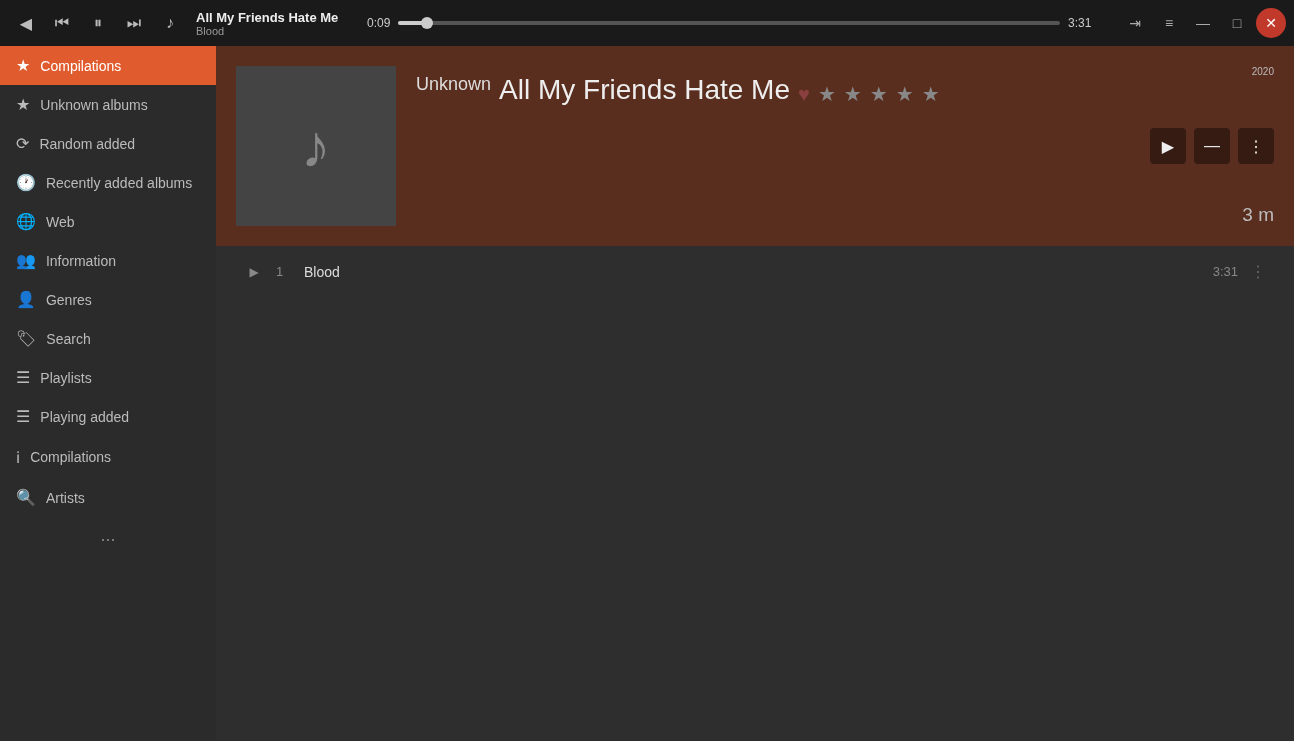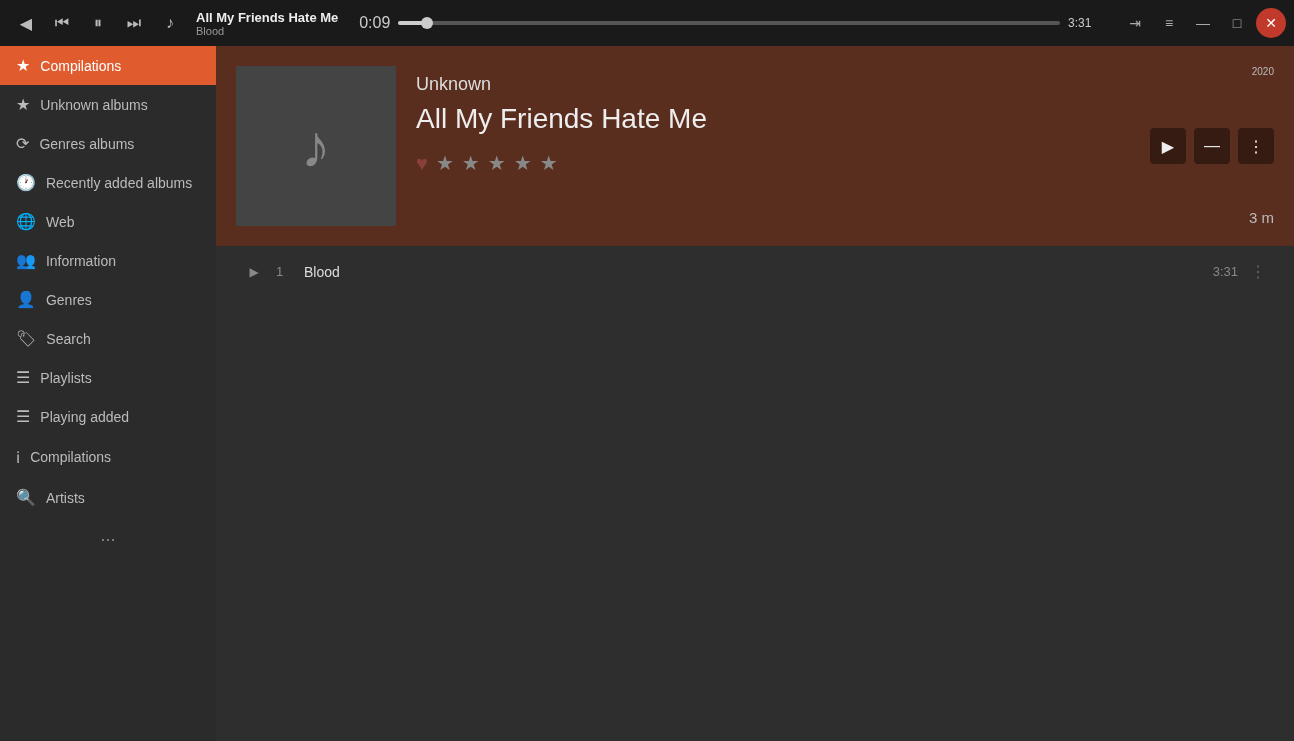--- a/index.html
+++ b/index.html
@@ -44,21 +44,21 @@
     }
     #track-title { color: #eee; font-size: 13px; font-weight: 600; }
     #track-sub { color: #999; font-size: 11px; }
     #progress-area {
       display: flex;
       align-items: center;
       flex: 1;
       margin: 0 16px;
       gap: 8px;
     }
-    #current-time { color: #ccc; font-size: 16px; min-width: 36px; text-align: right; }
+    #current-time { color: #ccc; font-size: 12px; min-width: 36px; text-align: right; }
     #total-time { color: #ccc; font-size: 12px; min-width: 36px; }
     #progress-bar-container {
       flex: 1;
       height: 4px;
       background: #555;
       border-radius: 2px;
       position: relative;
       cursor: pointer;
     }
     #progress-fill {
@@ -163,21 +163,21 @@
       align-items: center;
       justify-content: center;
     }
     #album-art .music-note {
       font-size: 60px;
       color: #888;
     }
     #album-meta {
       flex: 1;
       display: flex;
-      flex-direction: column;
+      flex-direction: row;
       gap: 8px;
       padding-top: 8px;
     }
     #album-artist {
       color: #ddd;
       font-size: 18px;
     }
     #album-name {
       color: #eee;
       font-size: 28px;
@@ -195,21 +195,21 @@
       color: #8b4040;
       font-size: 20px;
       cursor: pointer;
     }
     .star { color: #888; font-size: 20px; }
     #album-duration {
       position: absolute;
       right: 20px;
       bottom: 20px;
       color: #bbb;
-      font-size: 15px;
+      font-size: 19px;
     }
     #album-year {
       position: absolute;
       right: 20px;
       top: 20px;
       color: #bbb;
       font-size: 10px;
     }
     #album-controls {
       position: absolute;
@@ -321,21 +321,21 @@
   <div class="sidebar-item active">
         <span class="icon">★</span>
         <span>Compilations</span>
       </div>
       <div class="sidebar-item">
         <span class="icon">★</span>
         <span>Unknown albums</span>
       </div>
       <div class="sidebar-item">
         <span class="icon">⟳</span>
-        <span>Genres albums</span>
+        <span>Random added</span>
       </div>
       <div class="sidebar-item">
         <span class="icon">🕐</span>
         <span>Recently added albums</span>
       </div>
       <div class="sidebar-item">
         <span class="icon">🌐</span>
         <span>Web</span>
       </div>
       <div class="sidebar-item">

